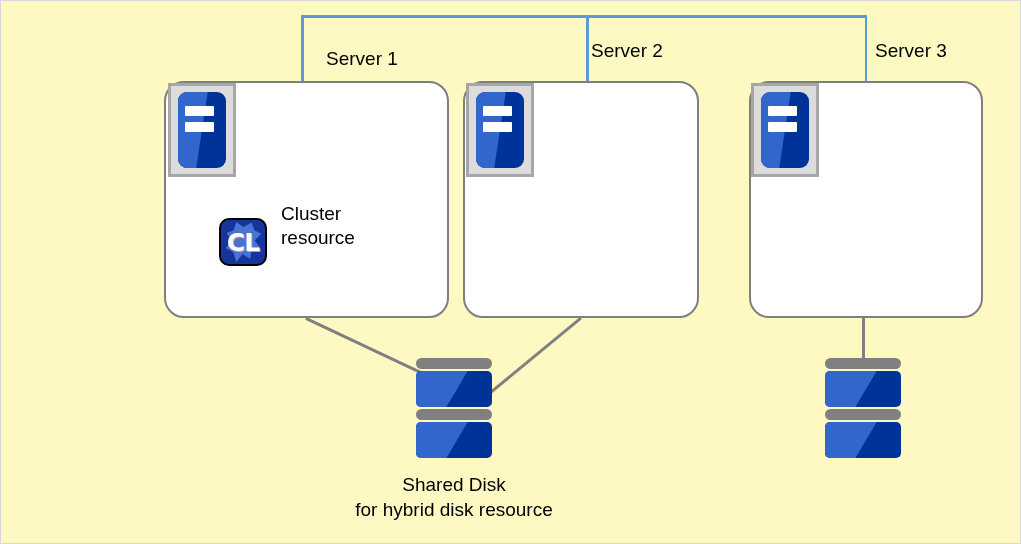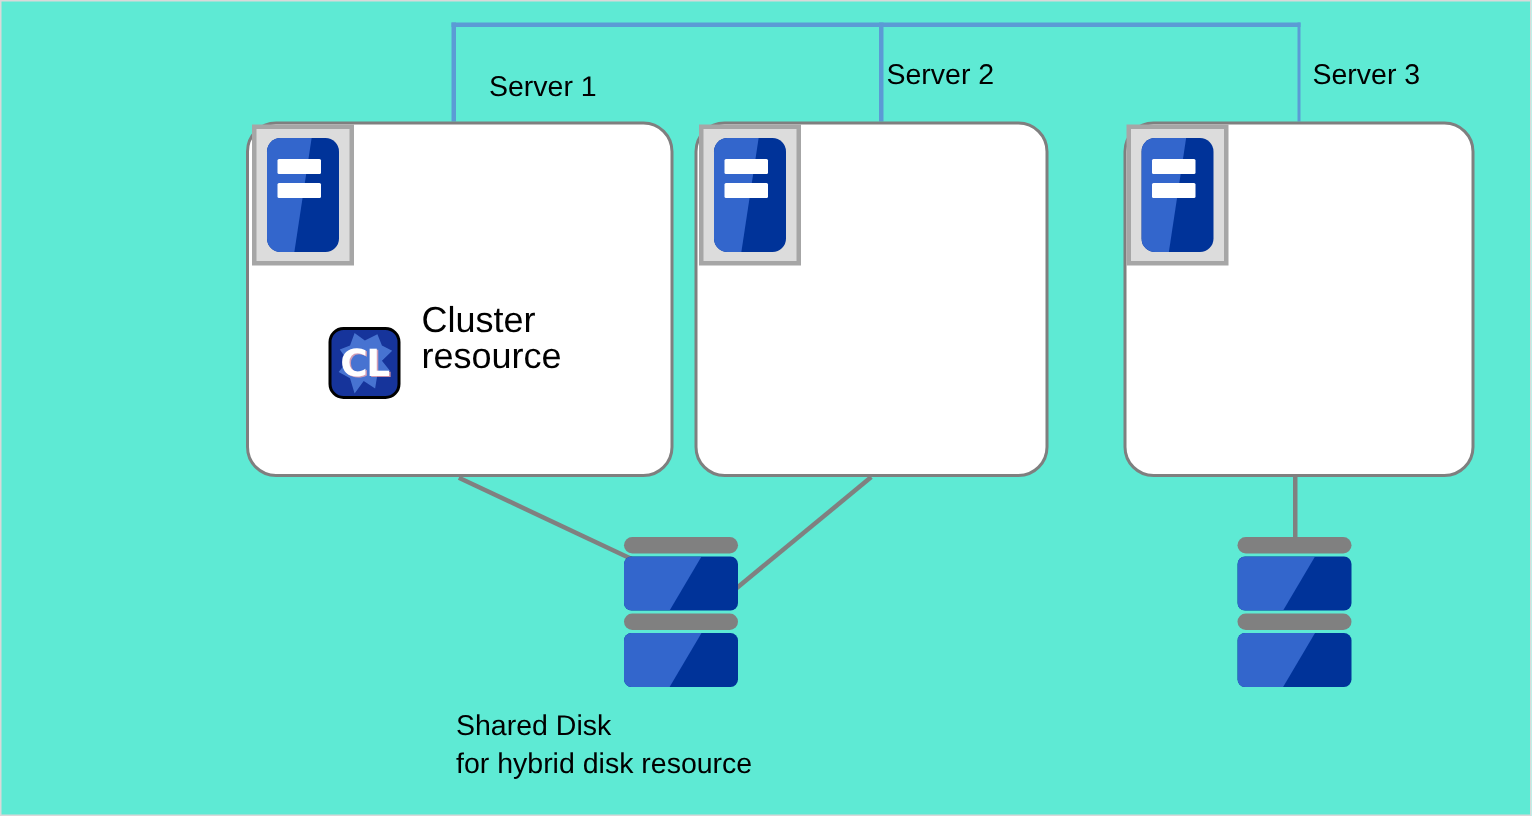--- a/index.html
+++ b/index.html
@@ -8,21 +8,21 @@
     background: #ffffff;
   }
   body {
     font-family: "Liberation Sans", sans-serif;
   }
 
   #canvas {
     position: relative;
     width: 1021px;
     height: 544px;
-    background: #5eead4;
+    background: #fef9c3;
     box-sizing: border-box;
     border: 1px solid #d9d9d9;
     overflow: hidden;
   }
 
   
   .net-h {
     position: absolute;
     background: #5b9bd5;
   }
@@ -126,21 +126,21 @@
     font-family: "DejaVu Sans", sans-serif;
     font-weight: bold;
     font-size: 25px;
     letter-spacing: -1px;
     color: #ffffff;
     text-shadow: 1px 1px 0 rgba(255,170,170,0.75);
     line-height: 1;
   }
   .cl-label {
     margin-left: 14px;
-    font-size: 24px;
+    font-size: 19px;
     color: #000000;
     line-height: 24px;
     white-space: nowrap;
   }
 
   
   .disk {
     position: absolute;
     width: 76px;
   }
@@ -173,21 +173,21 @@
     position: absolute;
     background: #808080;
     transform-origin: 0 50%;
   }
 
   
   .caption {
     position: absolute;
     font-size: 19px;
     color: #000000;
-    text-align: left;
+    text-align: center;
     line-height: 25px;
   }
 </style>
 </head>
 <body>
 
 <div id="canvas">
 
   <div>
     <div class="net-h" style="left:300px; top:14px; width:566px; height:2.5px;"></div>

